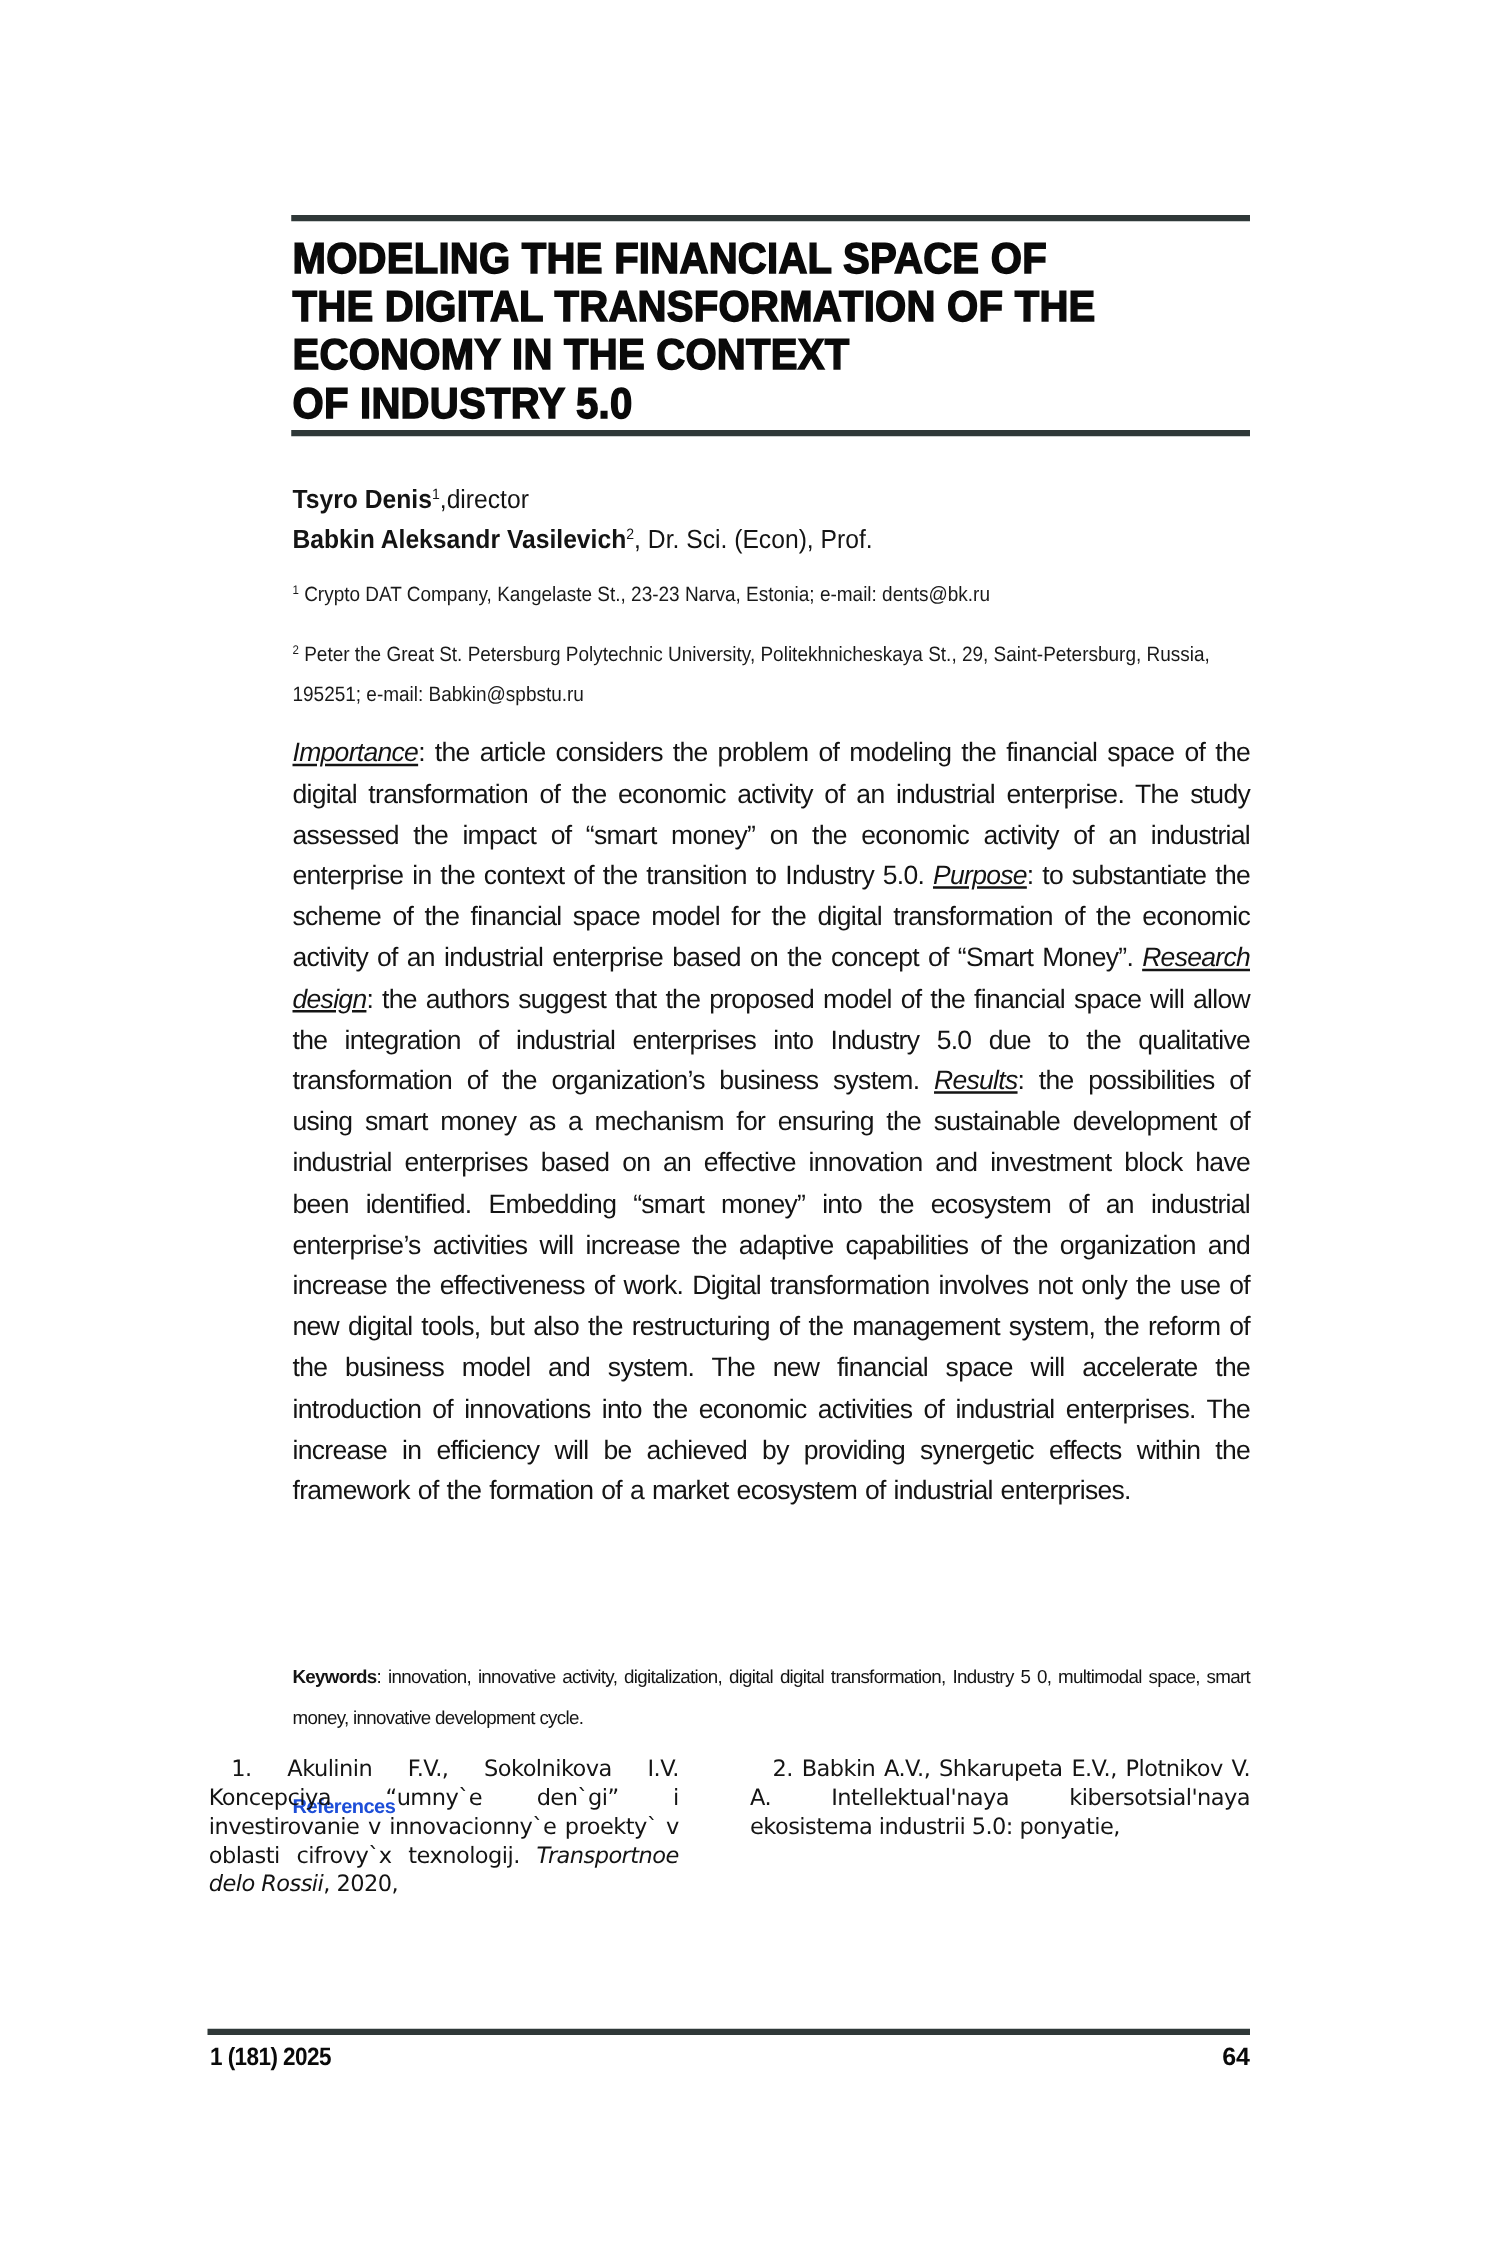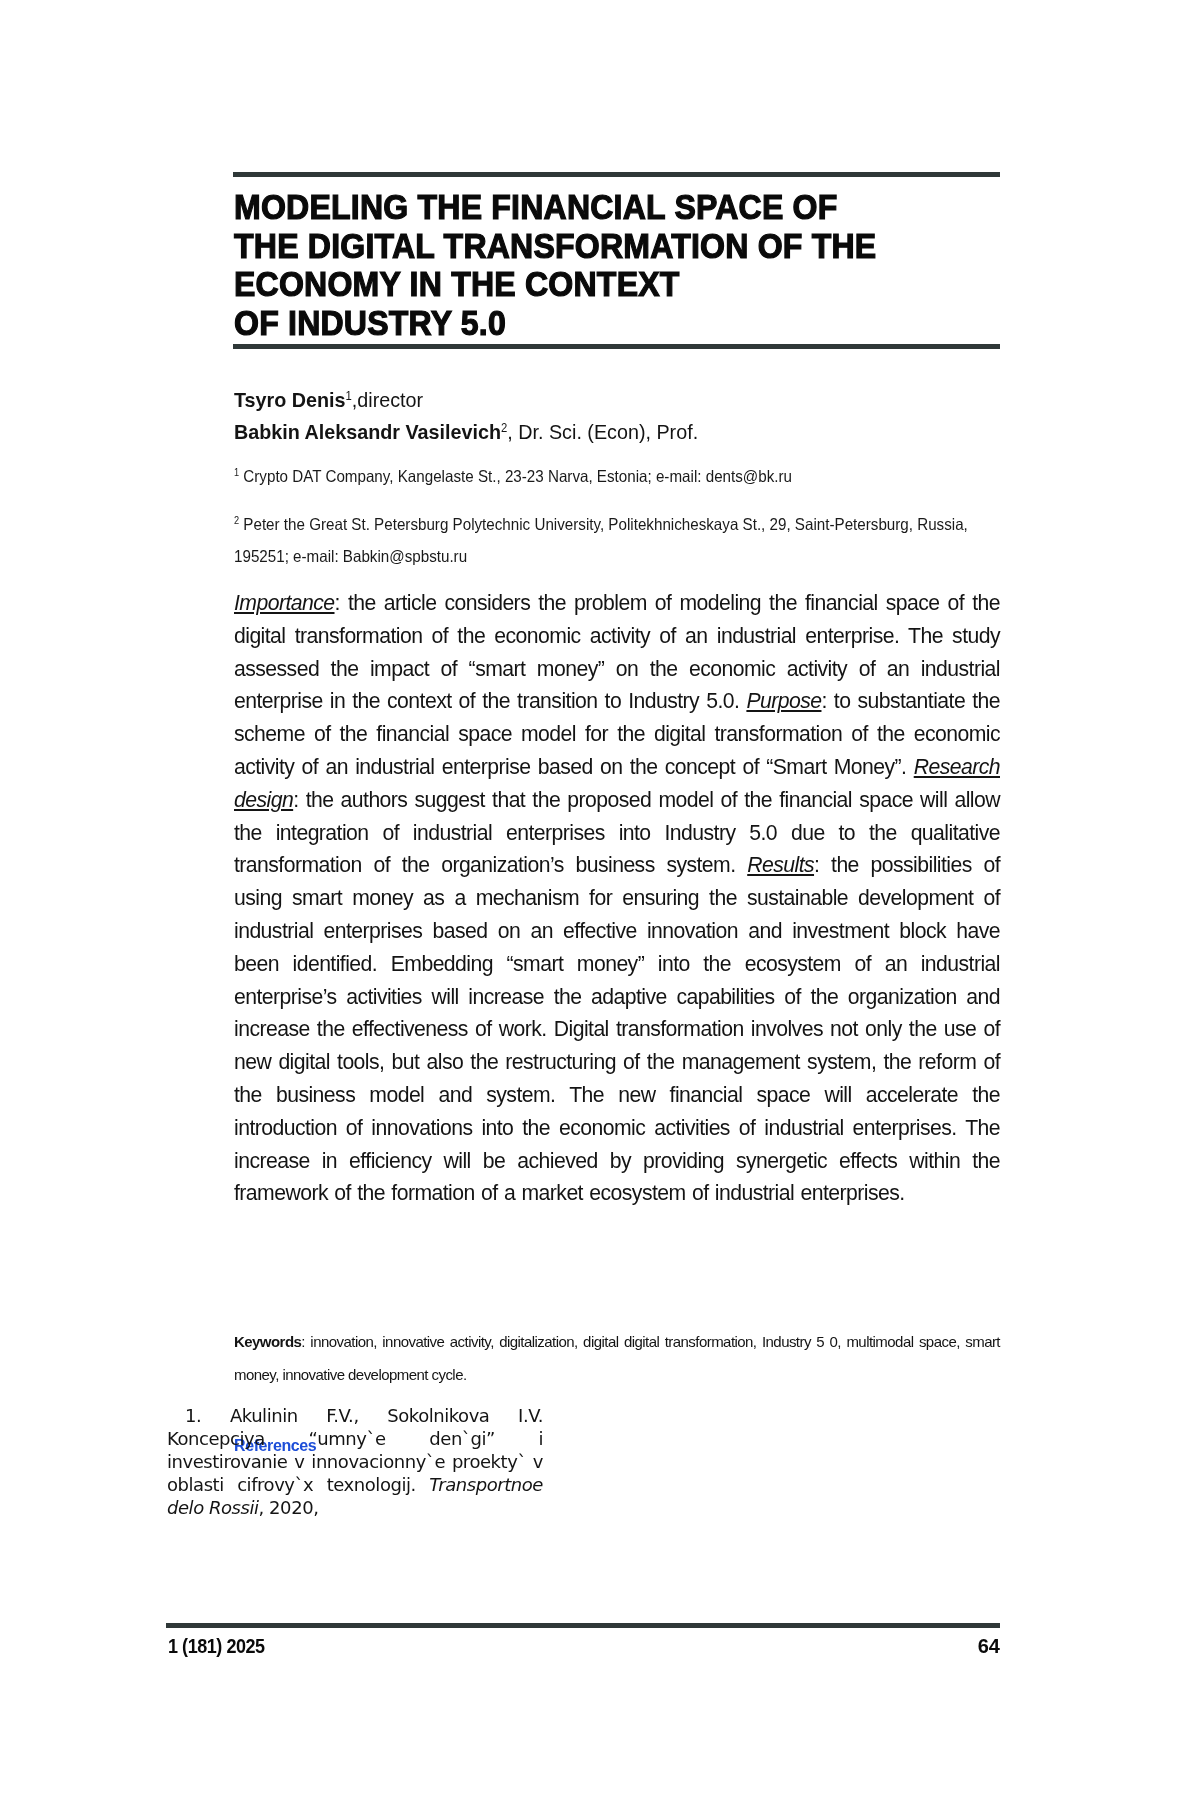--- a/index.html
+++ b/index.html
@@ -78,18 +78,19 @@
 <div class="keywords">
   <b>Keywords</b><span>: innovation, innovative activity, digitalization, digital digital transformation, Industry 5 0, multimodal space, smart money, innovative development cycle.</span>
 </div>
 
 <div class="refs-heading">References</div>
 
 <div class="col col-left">
   <p class="ref-p"><span>1. Akulinin F.V., Sokolnikova I.V. Koncepciya “umny`e den`gi” i investirovanie v innovacionny`e proekty` v oblasti cifrovy`x texnologij. </span><i>Transportnoe delo Rossii</i><span>, 2020,</span></p>
 </div>
 <div class="col col-right">
+  <p class="ref-p">2. Babkin A.V., Shkarupeta E.V., Plotnikov V. A. Intellektual'naya kibersotsial'naya ekosistema industrii 5.0: ponyatie,</p>
 </div>
 
 <div class="rule" style="left:166px; top:1623px; width:834px;"></div>
 
 <div class="footer-left">1 (181) 2025</div>
 <div class="footer-right">64</div>
 
 </body></html>

